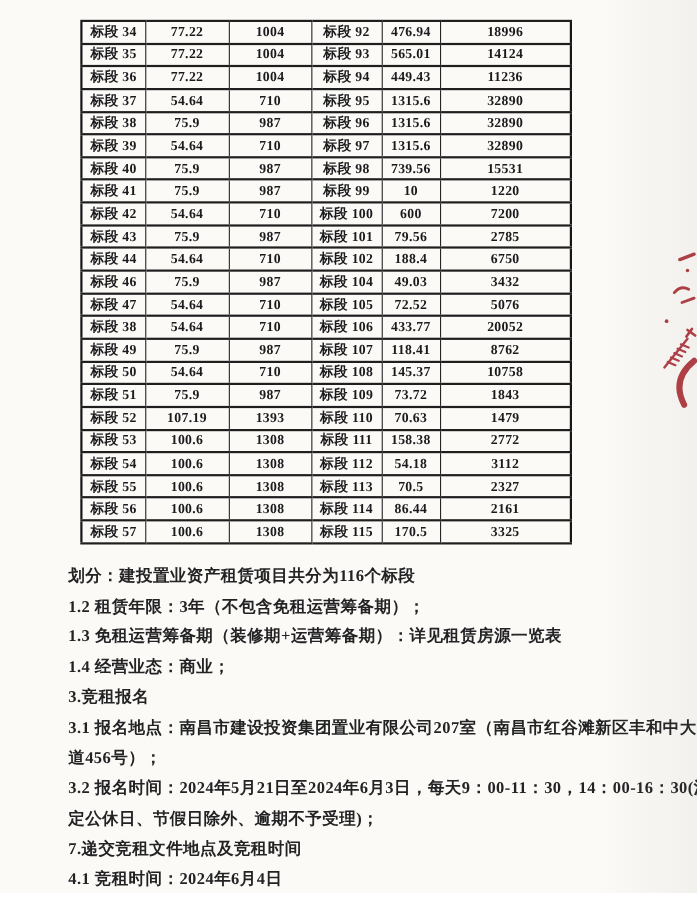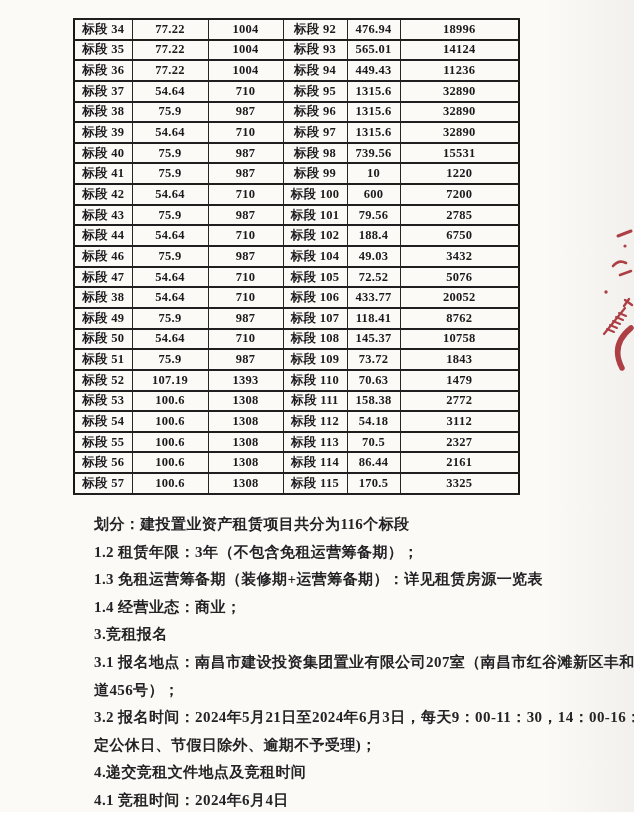--- a/index.html
+++ b/index.html
@@ -43,21 +43,21 @@
   .col-val4{width:119px;}
 
   .paragraphs{
     position:absolute;left:62px;top:511px;width:525px;
     font-size:15px;font-weight:700;
     letter-spacing:0.4px;
     color:#232325;
   }
   .para-line{
     height:27.6px;line-height:27.6px;
-    white-space:nowrap;overflow:visible;margin-left:32px;
+    white-space:nowrap;overflow:visible;
   }
   .seal{
     position:absolute;top:226px;right:0;width:40px;height:150px;
     opacity:0.88;
   }
 </style>
 </head>
 <body>
 
 <div class="page">
@@ -262,21 +262,21 @@
   <div class="paragraphs">
       <div class="para-line">划分：建投置业资产租赁项目共分为116个标段</div>
       <div class="para-line">1.2 租赁年限：3年（不包含免租运营筹备期）；</div>
       <div class="para-line">1.3 免租运营筹备期（装修期+运营筹备期）：详见租赁房源一览表</div>
       <div class="para-line">1.4 经营业态：商业；</div>
       <div class="para-line">3.竞租报名</div>
       <div class="para-line">3.1 报名地点：南昌市建设投资集团置业有限公司207室（南昌市红谷滩新区丰和中大</div>
       <div class="para-line">道456号）；</div>
       <div class="para-line">3.2 报名时间：2024年5月21日至2024年6月3日，每天9：00-11：30，14：00-16：30(法</div>
       <div class="para-line">定公休日、节假日除外、逾期不予受理)；</div>
-      <div class="para-line">4.递交竞租文件地点及竞租时间</div>
+      <div class="para-line">7.递交竞租文件地点及竞租时间</div>
       <div class="para-line">4.1 竞租时间：2024年6月4日</div>
     </div>
 
   <svg class="seal" viewBox="0 0 40 150" fill="none" stroke-linecap="round" stroke-linejoin="round">
     <path class="seal-stroke" d="M24,10 l13,-5" stroke-width="3" stroke="#a7212a"></path>
     <circle class="seal-fill" cx="31" cy="20" r="1.6" stroke="none" fill="#a7212a"></circle>
     <path class="seal-stroke" d="M19,40 q6,-7 13,-3" stroke-width="2.6" stroke="#a7212a"></path>
     <path class="seal-stroke" d="M26,49 l11,-4" stroke-width="2.6" stroke="#a7212a"></path>
     <circle class="seal-fill" cx="12" cy="66" r="1.7" stroke="none" fill="#a7212a"></circle>
     <path class="seal-stroke" d="M30,80 l5,-7" stroke-width="2.4" stroke="#a7212a"></path>

